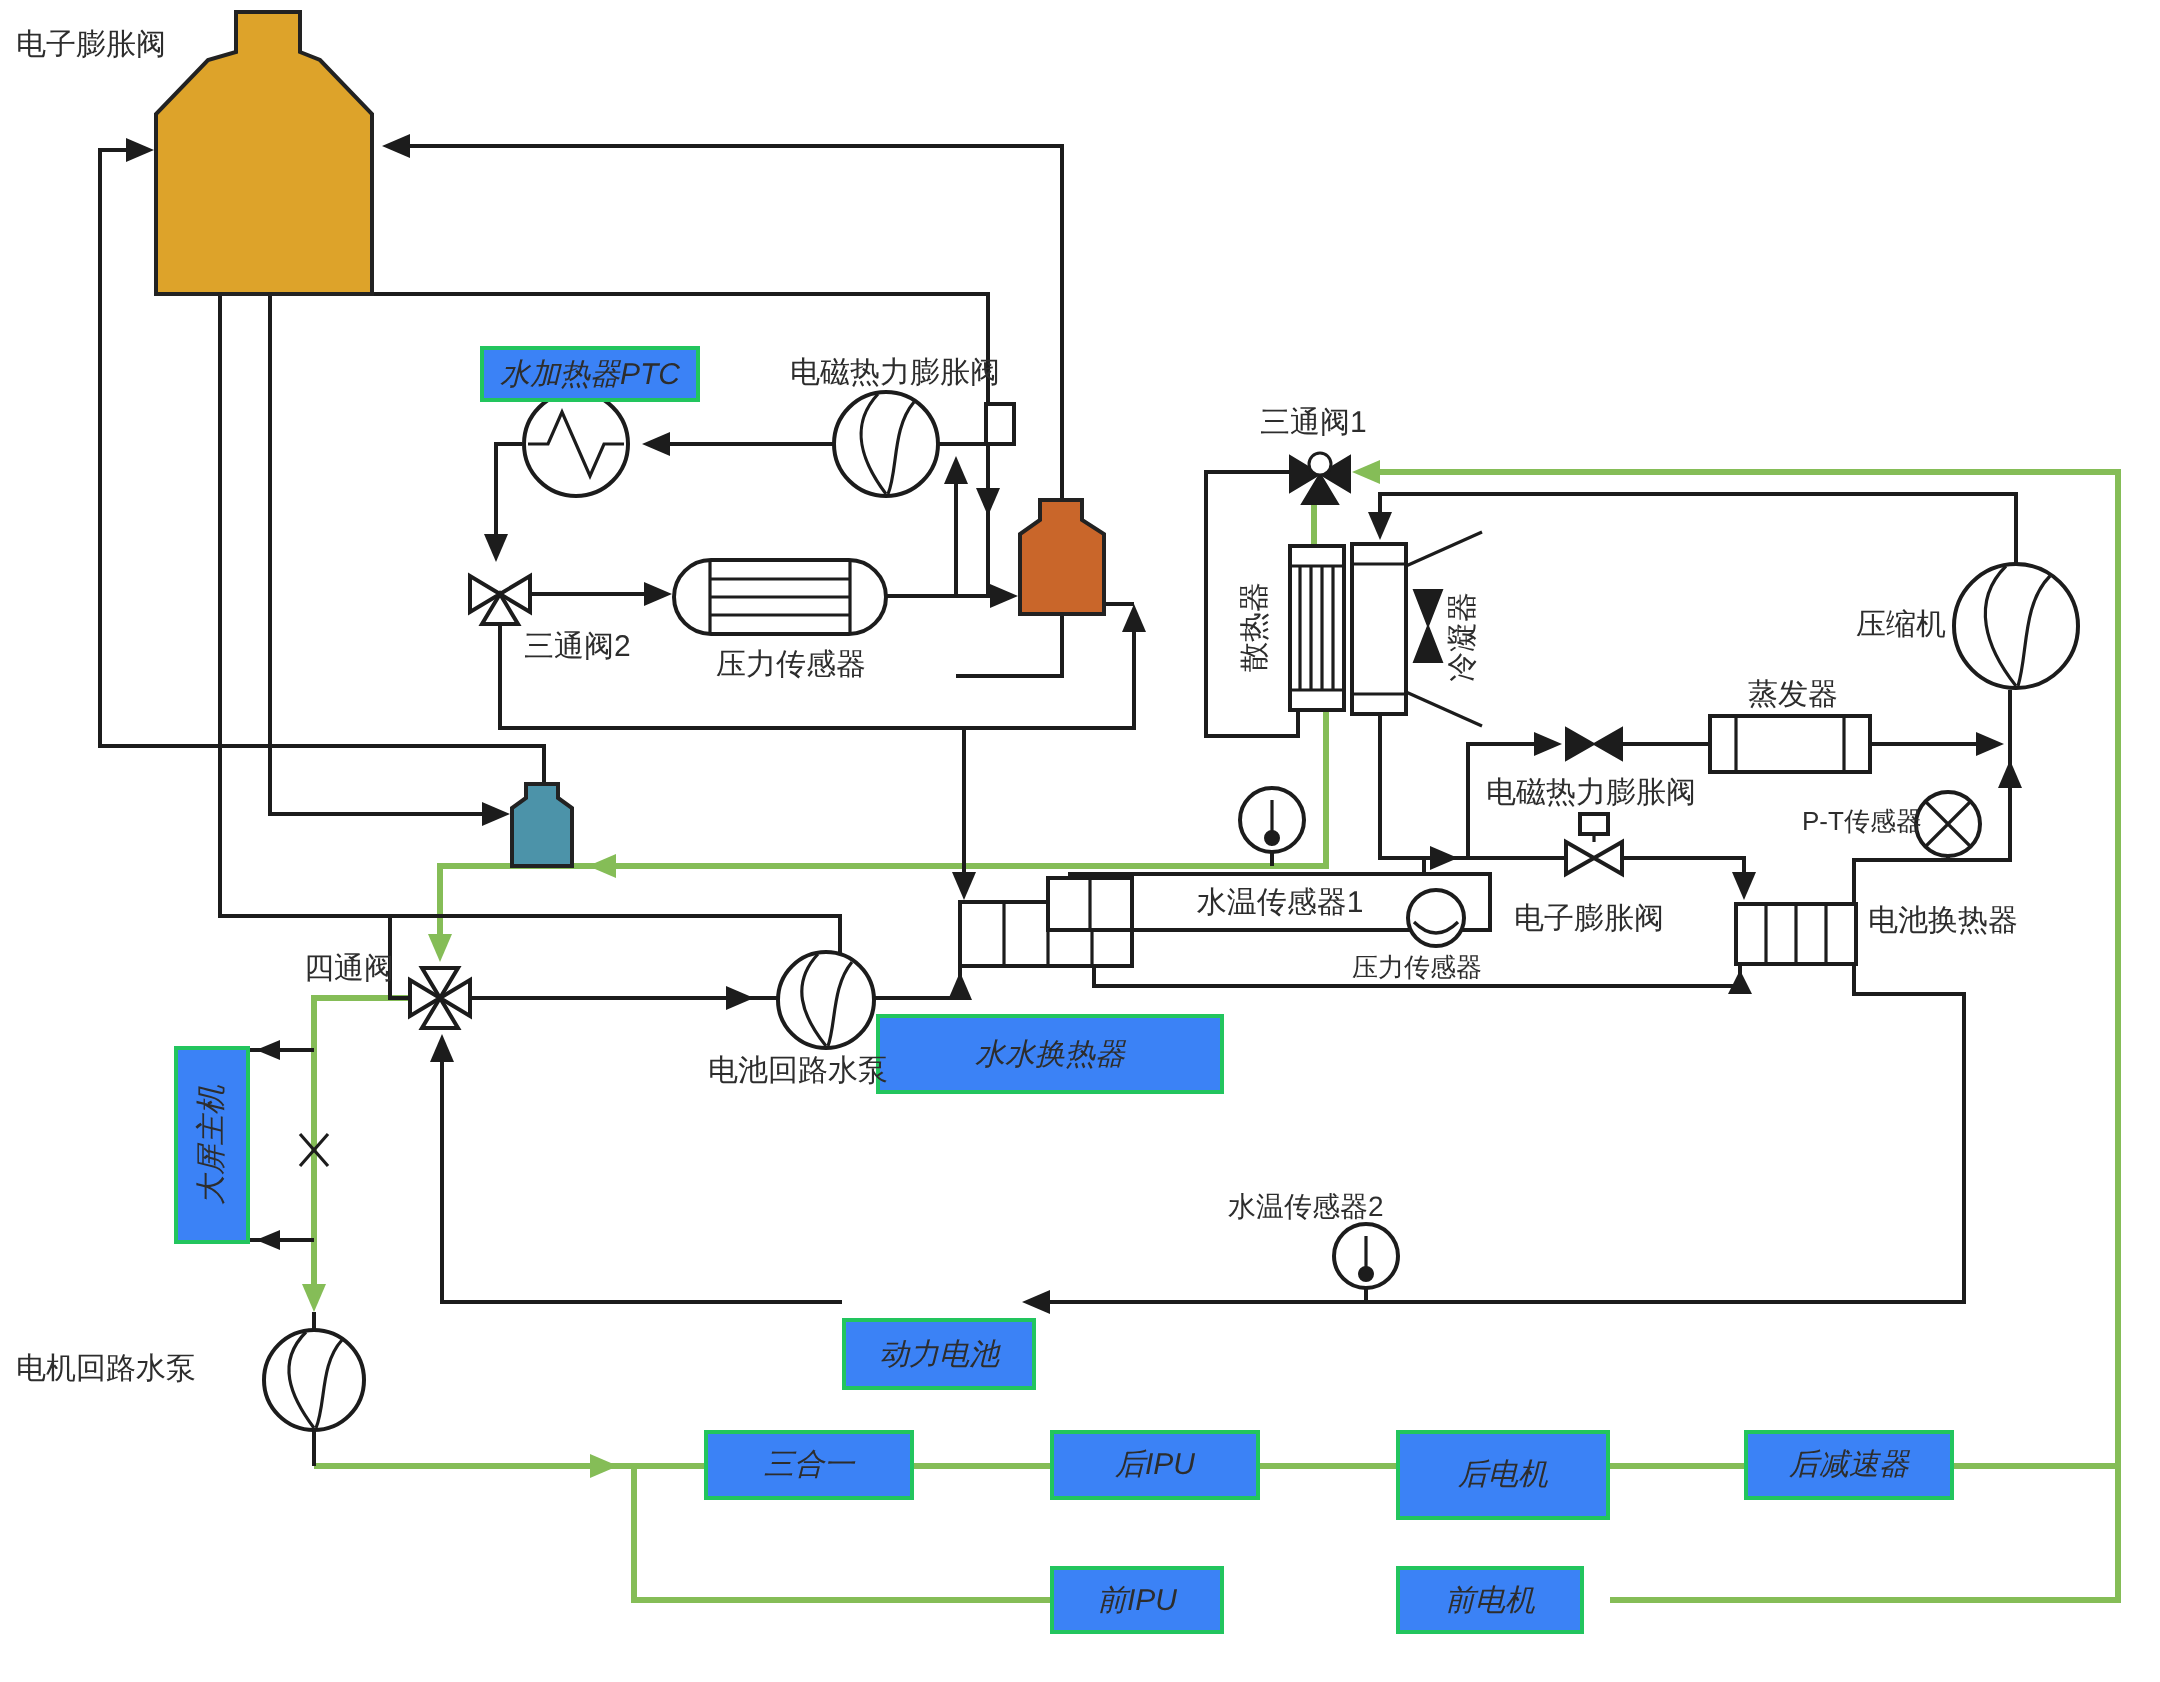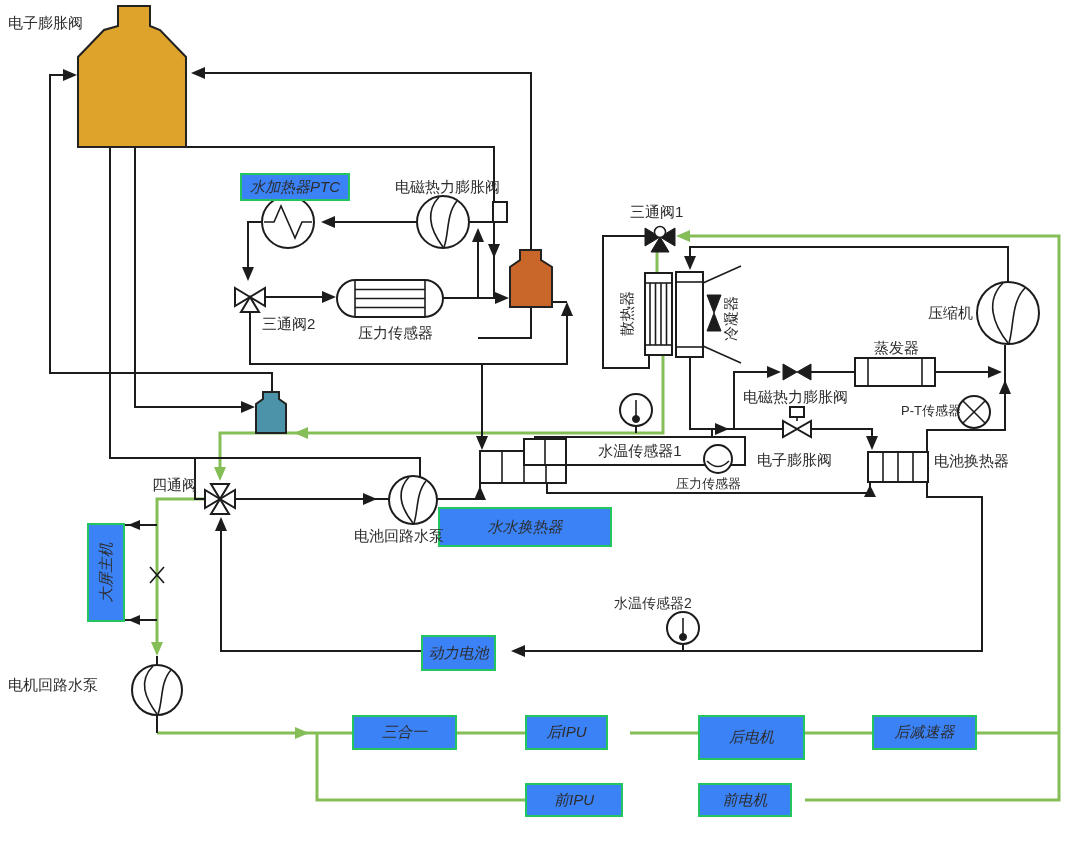--- a/index.html
+++ b/index.html
@@ -312,21 +312,21 @@
   <div class="lbl" style="left:354px;top:527px">电池回路水泵</div>
   <div class="lbl" style="left:152px;top:476px">四通阀</div>
 
   <div class="nbox" style="left:87px;top:523px;width:38px;height:99px">
     <span style="transform:rotate(-90deg);white-space:nowrap">大屏主机</span>
   </div>
 
   <div class="lbl" style="left:8px;top:676px">电机回路水泵</div>
   <div class="lbl mid" style="left:614px;top:595px">水温传感器2</div>
 
-  <div class="nbox" style="left:421px;top:635px;width:75px;height:36px">动力电池</div>
+  <div class="nbox" style="left:421px;top:659px;width:97px;height:36px">动力电池</div>
   <div class="nbox" style="left:352px;top:715px;width:105px;height:35px">三合一</div>
-  <div class="nbox" style="left:525px;top:715px;width:83px;height:35px">后IPU</div>
+  <div class="nbox" style="left:525px;top:715px;width:105px;height:35px">后IPU</div>
   <div class="nbox" style="left:698px;top:715px;width:107px;height:45px">后电机</div>
   <div class="nbox" style="left:872px;top:715px;width:105px;height:35px">后减速器</div>
-  <div class="nbox" style="left:525px;top:783px;width:98px;height:34px">前IPU</div>
+  <div class="nbox" style="left:525px;top:783px;width:87px;height:34px">前IPU</div>
   <div class="nbox" style="left:698px;top:783px;width:94px;height:34px">前电机</div>
 
 </div>
 
 </body></html>

